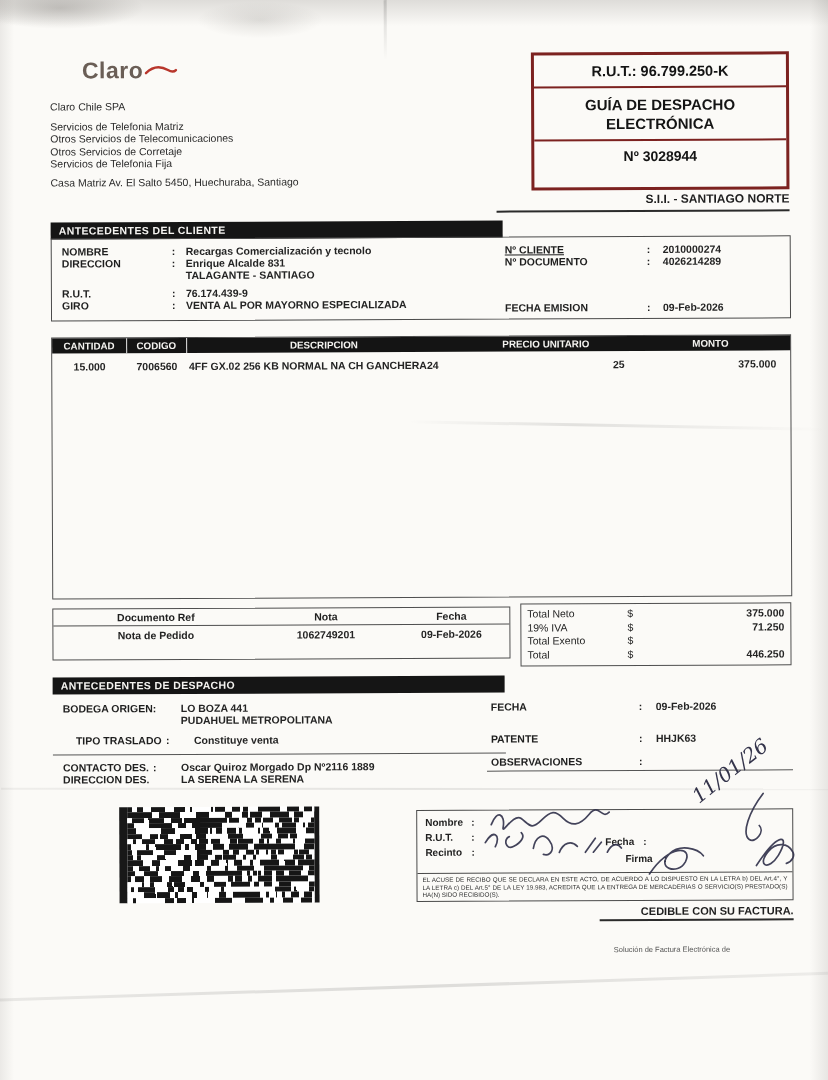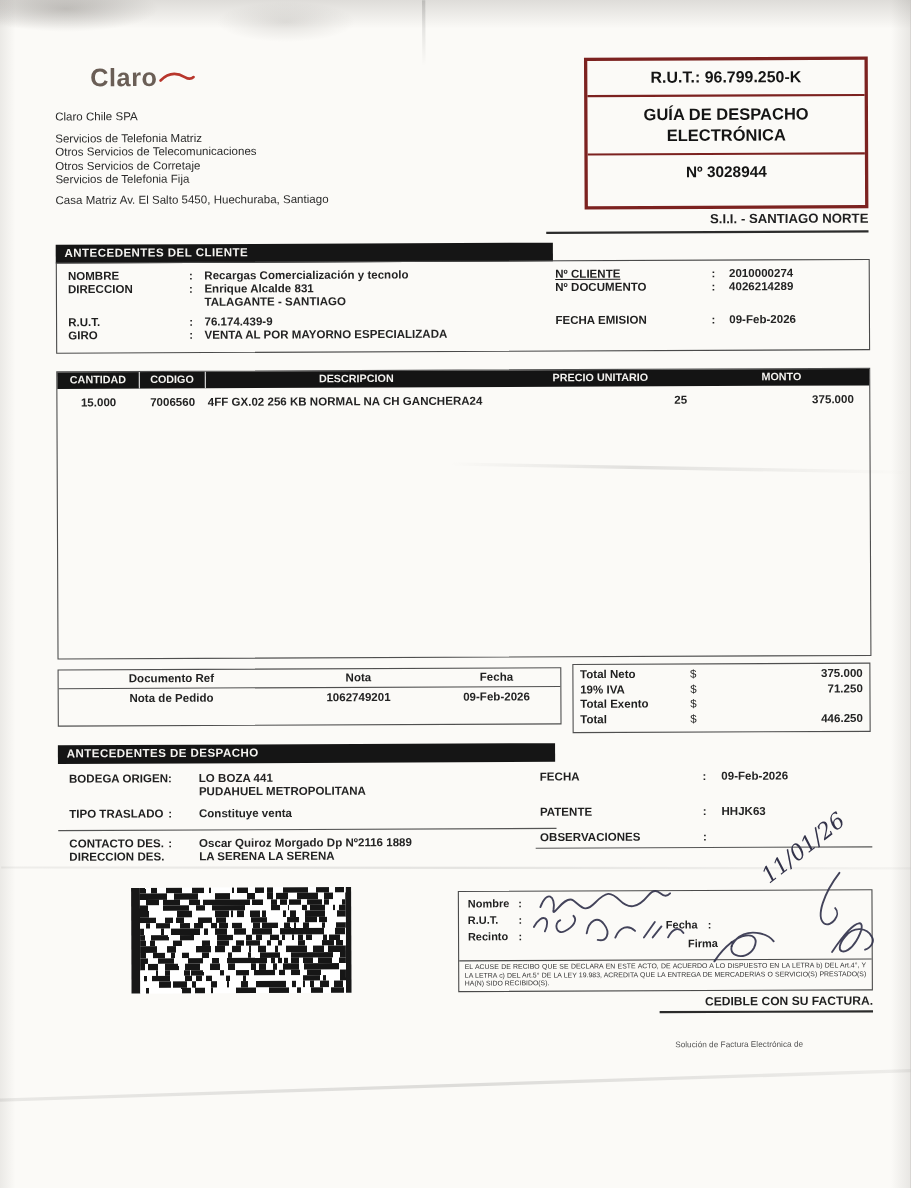--- a/index.html
+++ b/index.html
@@ -61,21 +61,21 @@
 
   
   .reftab { left:52px; top:607px; width:458px; height:52px; border:1px solid #4f4f4f; font-size:10.5px; }
   .reftab .rhead { display:flex; font-weight:bold; border-bottom:1px solid #4f4f4f; padding:2px 0; }
   .reftab .rrow { display:flex; padding:3px 0; font-weight:bold; color:#242424; }
   .r1{width:205px; text-align:center;} .r2{width:135px; text-align:center;} .r3{width:116px; text-align:center;}
 
   
   .totals { left:520px; top:604px; width:271px; height:63px; border:1px solid #4f4f4f; font-size:10.5px; padding:3px 6px; }
   .totals .trow { display:flex; line-height:13.6px; }
-  .totals .tlab { width:100px; font-weight:bold; }
+  .totals .tlab { width:100px; font-weight:normal; }
   .totals .tcur { width:60px; }
   .totals .tval { flex:1; text-align:right; font-weight:bold; color:#242424; }
 
   
   .hline { height:1px; background:#555; }
 
   
   .barcode { left:118px; top:806px; width:200px; height:96px; border-left:8px solid #181818; border-right:5px solid #181818; display:flex; flex-direction:column; background:#fff; }
   .bc-row { flex:1; }
   .stampcap { left:100px; top:906px; width:236px; text-align:center; font-size:10px; line-height:12.5px; color:#2a2a2a; }
@@ -162,21 +162,21 @@
       <div class="frow" style="left:453px; top:6px;">
         <span class="lab" style="width:142px;text-decoration:underline;">Nº CLIENTE</span>
         <span class="col" style="width:16px;">:</span>
         <span class="val">2010000274</span>
       </div>
       <div class="frow" style="left:453px; top:18px;">
         <span class="lab" style="width:142px;">Nº DOCUMENTO</span>
         <span class="col" style="width:16px;">:</span>
         <span class="val">4026214289</span>
       </div>
-      <div class="frow" style="left:453px; top:48px;">
+      <div class="frow" style="left:453px; top:64px;">
         <span class="lab" style="width:142px;">FECHA EMISION</span>
         <span class="col" style="width:16px;">:</span>
         <span class="val">09-Feb-2026</span>
       </div>
     </div>
 
     <div class="abs items">
       <div class="head">
         <div class="c1">CANTIDAD</div>
         <div class="c2">CODIGO</div>
@@ -232,21 +232,21 @@
     <div class="abs secbar dispatch">ANTECEDENTES DE DESPACHO</div>
 
     <div class="frow" style="left:62px; top:701px;">
       <span class="lab" style="width:90px;">BODEGA ORIGEN</span>
       <span class="col" style="width:28px;">:</span>
       <span class="val">LO BOZA 441</span>
     </div>
     <div class="frow" style="left:180px; top:713px;">
       <span class="val">PUDAHUEL  METROPOLITANA</span>
     </div>
-    <div class="frow" style="left:62px; top:733px;">
+    <div class="frow" style="left:75px; top:733px;">
       <span class="lab" style="width:90px;">TIPO TRASLADO</span>
       <span class="col" style="width:28px;">:</span>
       <span class="val">Constituye venta</span>
     </div>
     <div class="frow" style="left:490px; top:701px;">
       <span class="lab" style="width:148px;">FECHA</span>
       <span class="col" style="width:17px;">:</span>
       <span class="val">09-Feb-2026</span>
     </div>
     <div class="frow" style="left:490px; top:733px;">

